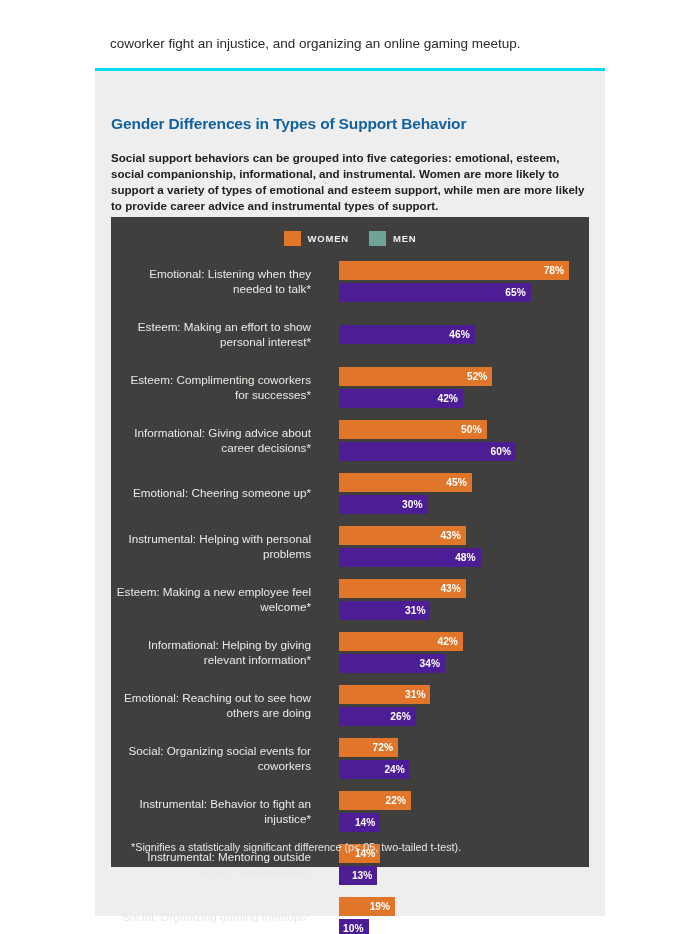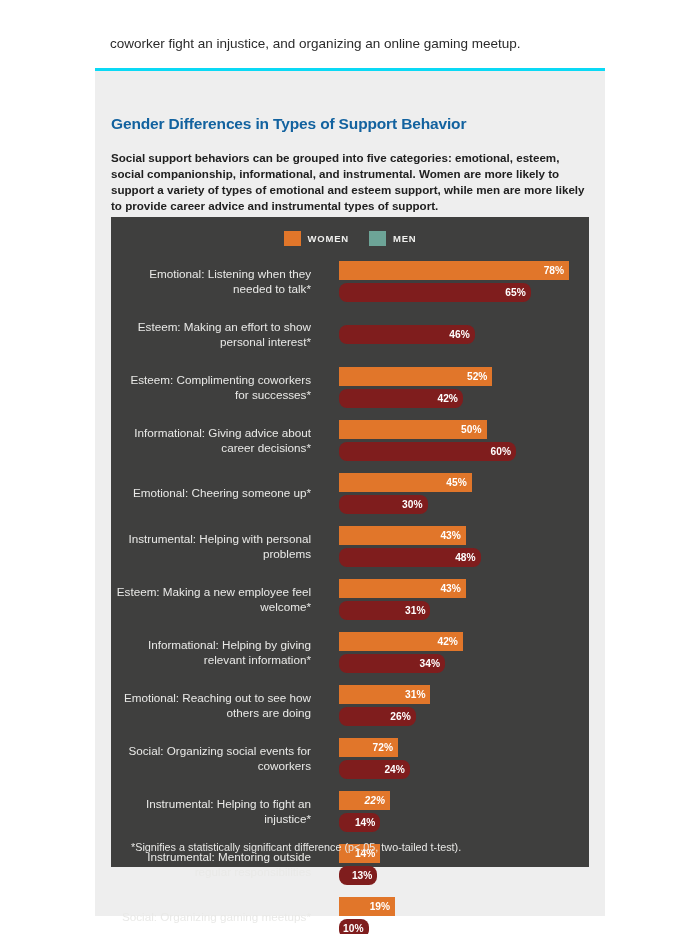--- a/index.html
+++ b/index.html
@@ -164,21 +164,21 @@
   .bar {
     height: 19px;
     display: flex;
     align-items: center;
     justify-content: flex-end;
     box-sizing: border-box;
     padding-right: 5px;
     min-width: 26px;
   }
   .bar.women { background: #e1762a; }
-  .bar.men   { background: #7f1d1d; border-radius: 8px; }
+  .bar.men   { background: #4c1d95; }
 
   .bar-value {
     font-size: 10.2px;
     font-weight: bold;
     color: #ffffff;
     white-space: nowrap;
   }
 
   .chart-footnote {
     position: absolute;
@@ -347,25 +347,25 @@
               <div class="bar women" style="width: 59px;">
                 <span class="bar-value">72%</span>
               </div>
               <div class="bar men" style="width: 70.8px;">
                 <span class="bar-value">24%</span>
               </div>
             </div>
           </div>
           <div class="bar-group">
             <div class="group-label">
-              <span>Instrumental: Helping to fight an</span>
+              <span>Instrumental: Behavior to fight an</span>
               <span>injustice*</span>
             </div>
             <div class="bars">
-              <div class="bar women" style="width: 51px; font-style: italic;">
+              <div class="bar women" style="width: 72px;">
                 <span class="bar-value">22%</span>
               </div>
               <div class="bar men" style="width: 41.3px;">
                 <span class="bar-value">14%</span>
               </div>
             </div>
           </div>
           <div class="bar-group">
             <div class="group-label">
               <span>Instrumental: Mentoring outside</span>

